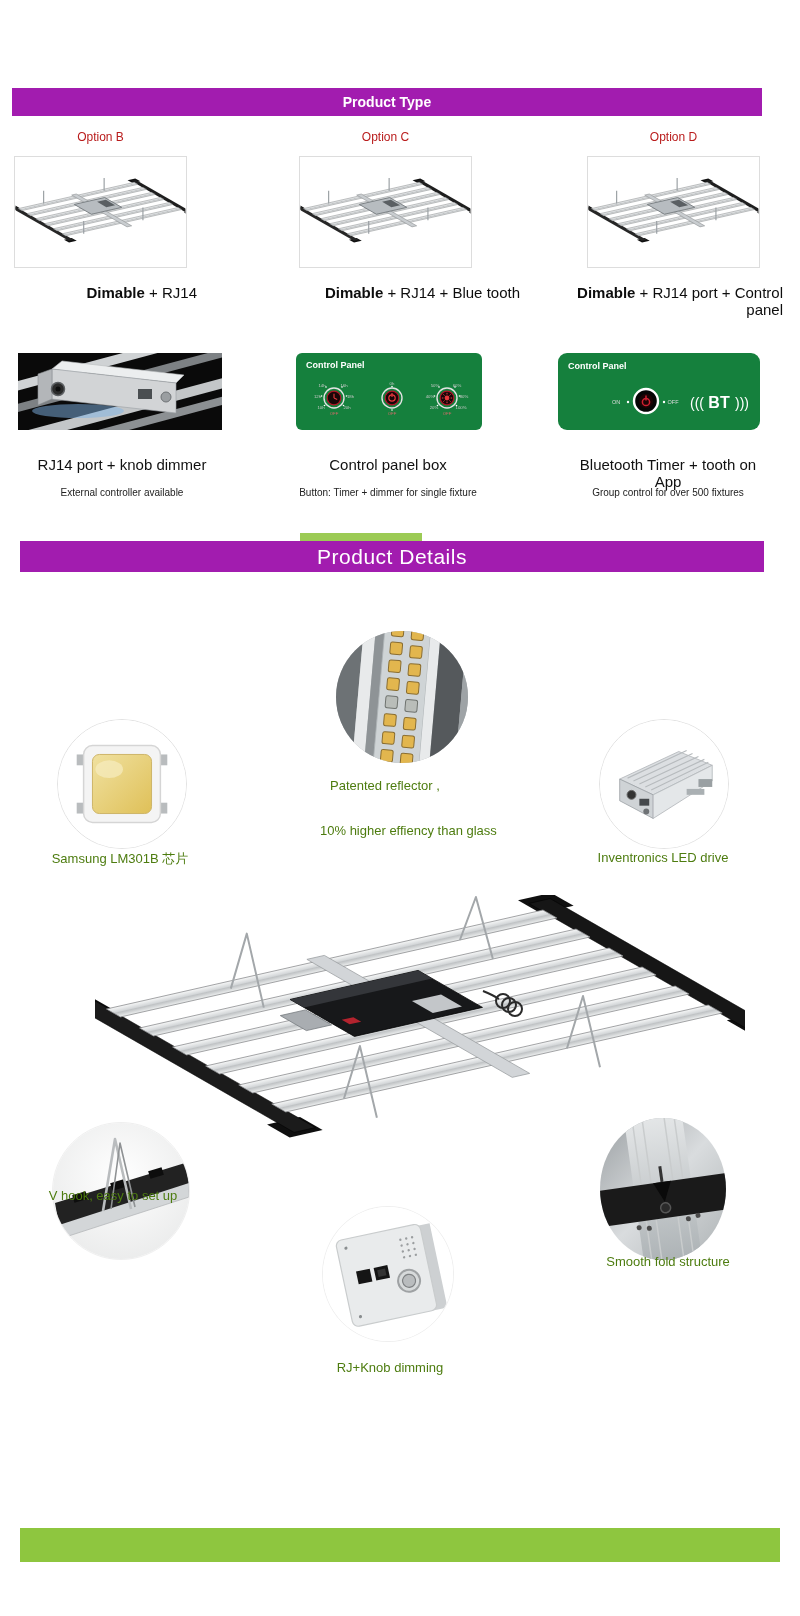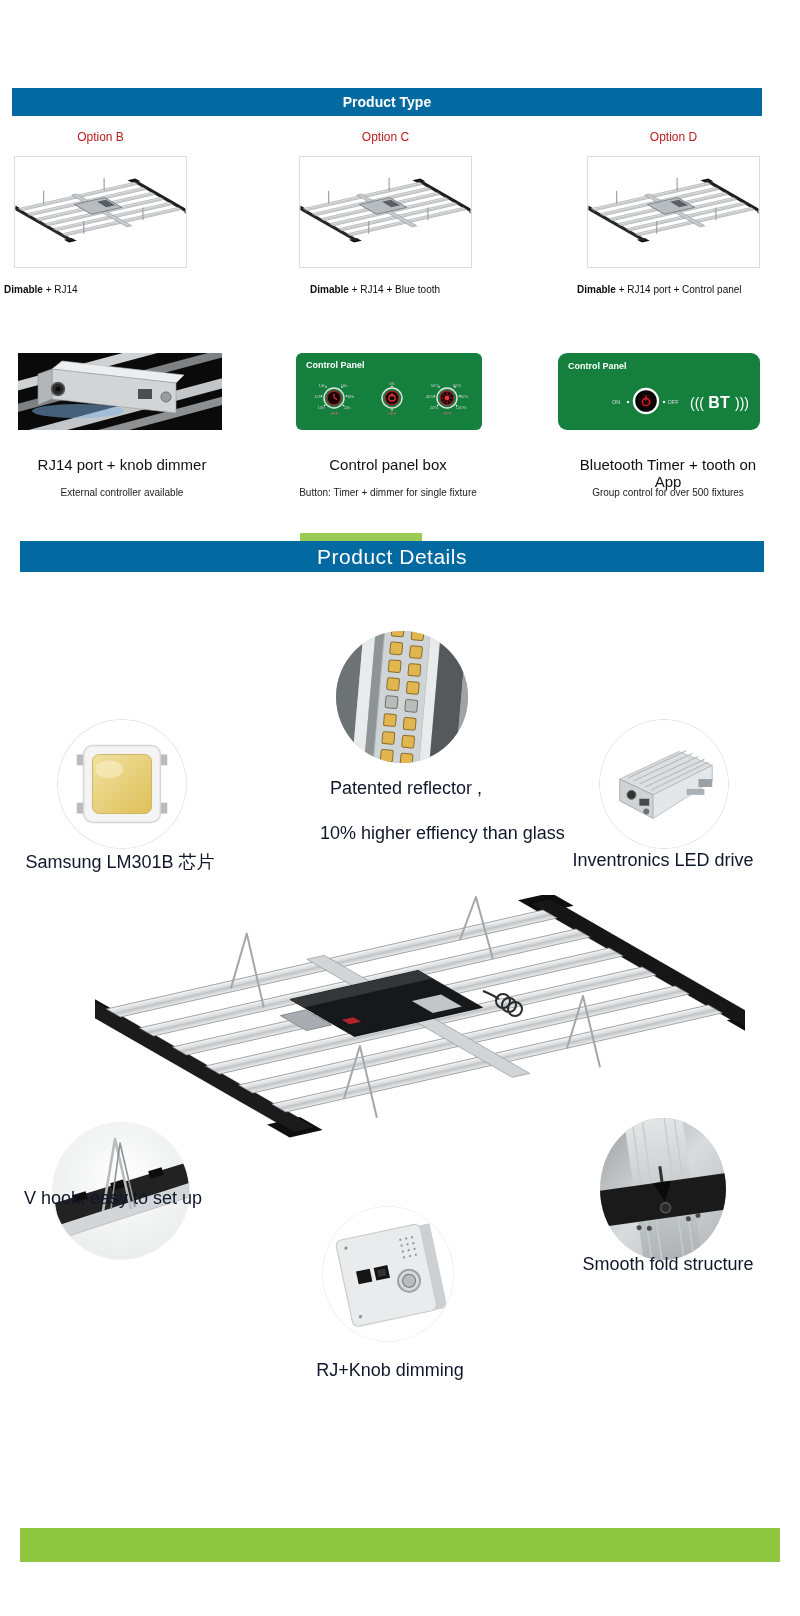--- a/index.html
+++ b/index.html
@@ -1,33 +1,33 @@
 <!DOCTYPE html>
 <html><head>
 <meta charset="utf-8">
 <style>
   html,body{margin:0;padding:0;background:#fff;}
   .page{position:relative;width:800px;height:1616px;background:#fff;overflow:hidden;
         font-family:"Liberation Sans",sans-serif;color:#111;}
   .abs{position:absolute;}
-  .banner{background:#0369a1;color:#fff;text-align:center;}
+  .banner{background:#a21caf;color:#fff;text-align:center;}
   .banner1{left:12px;top:88px;width:750px;height:28px;line-height:28px;font-size:14px;font-weight:bold;}
   .banner2{left:20px;top:541px;width:744px;height:31px;line-height:31px;font-size:21px;font-weight:400;letter-spacing:.5px;}
   .banner-tab{left:300px;top:533px;width:122px;height:9px;background:#9ccb55;}
   .bottom-bar{left:20px;top:1528px;width:760px;height:34px;background:#8ec63f;}
   .optlabel{top:130px;height:15px;font-size:12px;text-align:center;color:#b91c1c;}
   .optbox{top:156px;height:112px;width:173px;background:#fff;border:1px solid #ddd;box-sizing:border-box;}
-  .optcap{top:284px;height:14px;font-size:10px;text-align:left;color:#0d0d0d;}
+  .optcap{top:284px;height:14px;font-size:15px;text-align:right;color:#0d0d0d;}
   .optcap b{font-weight:bold;}
   .panel{background:#15803d;}
   .ftitle{top:456px;height:18px;font-size:15px;text-align:center;color:#111;}
   .fsub{top:487px;height:13px;font-size:10px;text-align:center;color:#222;}
   .circle{border-radius:50%;overflow:hidden;background:#fff;}
   .ring{border:1px solid #e2e2e2;}
-  .cap15{font-size:18px;color:#0f172a;}
+  .cap15{font-size:13px;color:#4d7c0f;}
   .capc{text-align:center;}
   svg{display:block;}
 </style>
 </head>
 <body>
 
 <svg width="0" height="0" style="position:absolute" aria-hidden="true">
   <defs>
     <linearGradient id="gSilver" x1="0" y1="0" x2="0" y2="1">
       <stop offset="0" stop-color="#f7f8f8"></stop>

